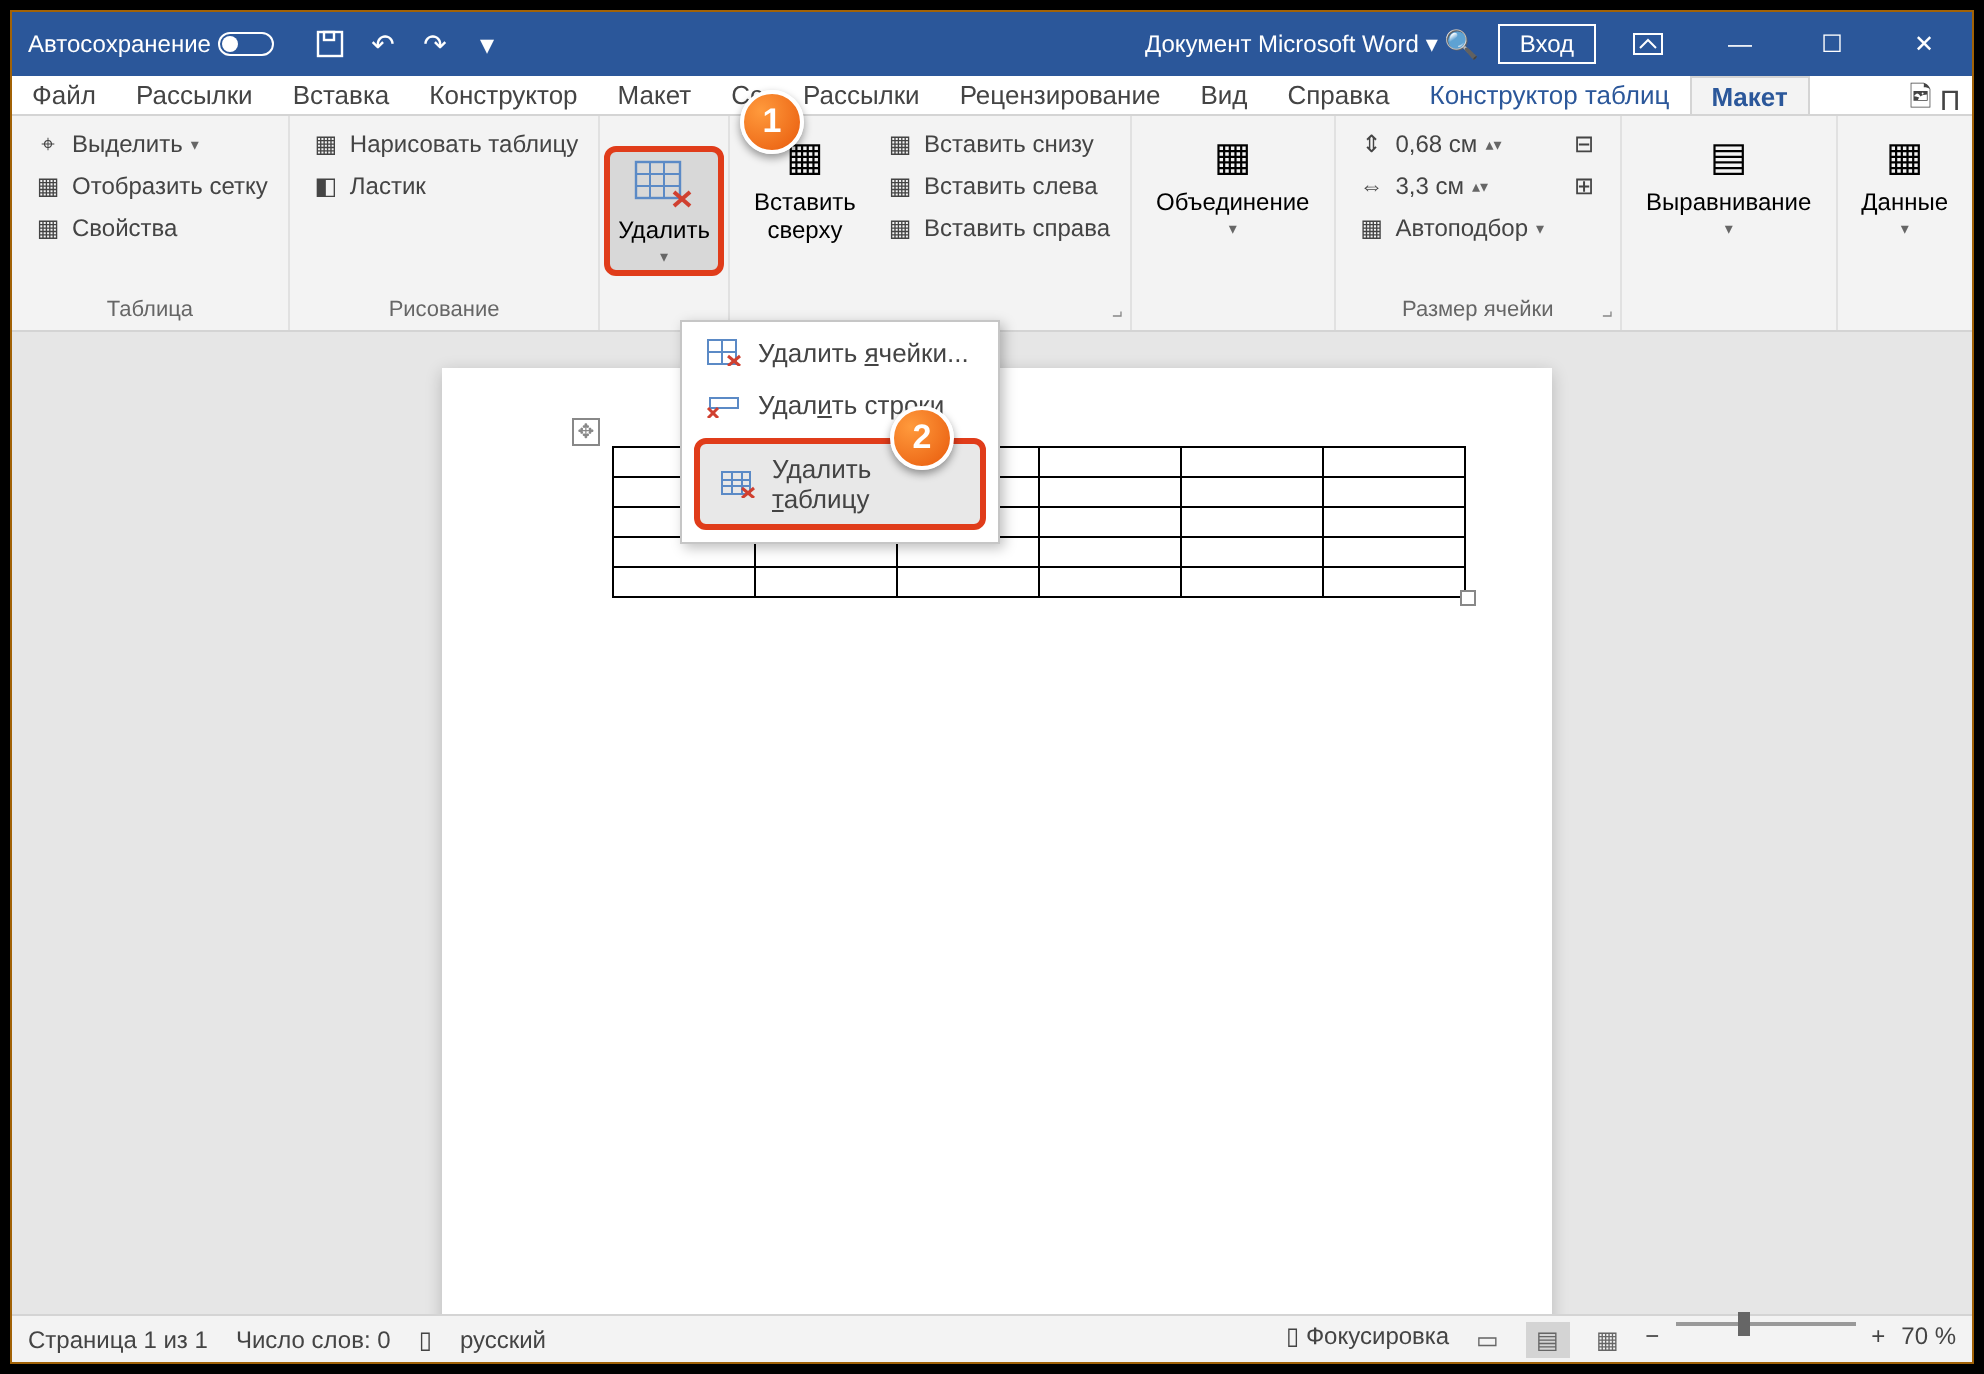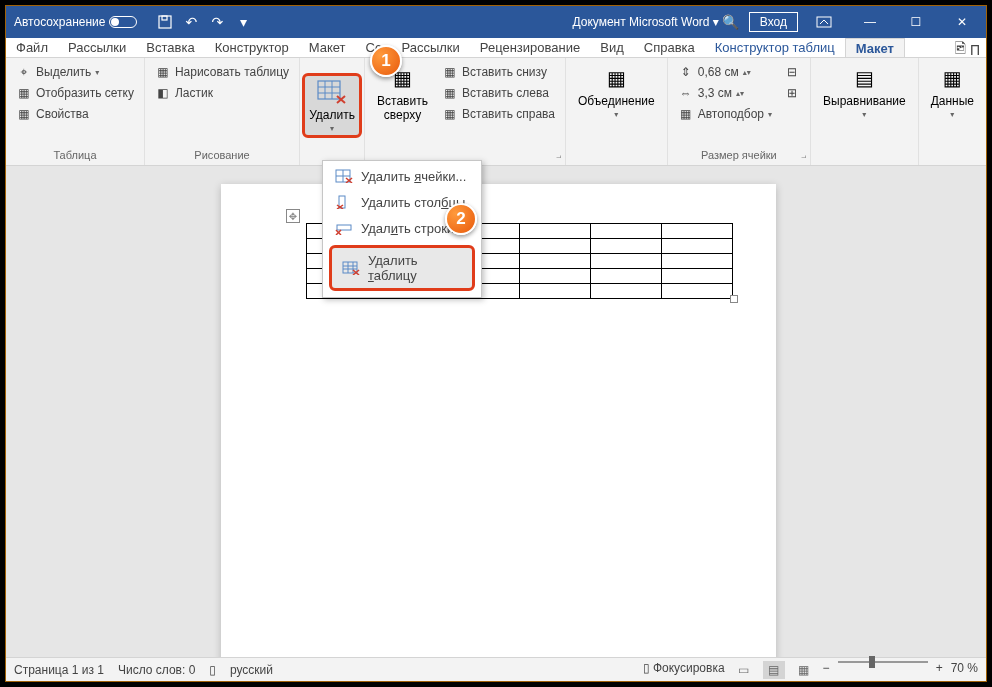--- a/index.html
+++ b/index.html
@@ -42,21 +42,21 @@
 
 
 .docarea { flex: 1; background: #e6e6e6; overflow: hidden; position: relative; }
 .page { position: absolute; left: 215px; top: 18px; width: 555px; height: 480px; background: #fff; box-shadow: 0 2px 8px rgba(0,0,0,0.2); }
 .wtable { position: absolute; left: 300px; top: 57px; border-collapse: collapse; }
 .wtable td { border: 1px solid #000; width: 71px; height: 15px; }
 .move-handle { position: absolute; left: 280px; top: 43px; width: 14px; height: 14px; border: 1px solid #888; background: #fff; display: flex; align-items: center; justify-content: center; font-size: 10px; color: #888; }
 .resize-handle { position: absolute; left: 724px; top: 129px; width: 8px; height: 8px; border: 1px solid #888; background: #fff; }
 
 
-.dropdown { position: absolute; left: 322px; top: 160px; width: 160px; background: #fff; border: 1px solid #c6c6c6; box-shadow: 2px 2px 6px rgba(0,0,0,0.25); z-index: 100; padding: 2px; }
+.dropdown { position: absolute; left: 340px; top: 160px; width: 160px; background: #fff; border: 1px solid #c6c6c6; box-shadow: 2px 2px 6px rgba(0,0,0,0.25); z-index: 100; padding: 2px; }
 .menuitem { display: flex; align-items: center; gap: 8px; padding: 5px 10px; font-size: 13px; color: #444; cursor: pointer; }
 .menuitem.highlighted { border: 3px solid #e03c1a; border-radius: 6px; background: #e8e8e8; margin: 4px; }
 .menuitem .mic { width: 18px; height: 16px; display: flex; align-items: center; justify-content: center; }
 
 
 .badge { position: absolute; width: 32px; height: 32px; border-radius: 50%; background: radial-gradient(circle at 30% 30%, #ff9a3c, #e85a0c); border: 2px solid #fff; box-shadow: 0 2px 4px rgba(0,0,0,0.4); display: flex; align-items: center; justify-content: center; color: #fff; font-weight: bold; font-size: 17px; z-index: 200; }
 
 
 .statusbar { height: 24px; background: #f3f3f3; border-top: 1px solid #d4d4d4; display: flex; align-items: center; font-size: 12px; color: #444; padding: 0 8px; gap: 14px; }
 .statusbar .right { margin-left: auto; display: flex; align-items: flex-start; gap: 8px; }
@@ -351,30 +351,20 @@
             <line x1="8" y1="1" x2="8" y2="13" stroke="#5b8ac6"></line>
             <line x1="11" y1="9" x2="17" y2="14" stroke="#d04030" stroke-width="1.5"></line>
             <line x1="17" y1="9" x2="11" y2="14" stroke="#d04030" stroke-width="1.5"></line>
           </svg>
         </span>
     <span>Удалить <u>я</u>чейки...</span>
   </div>
   <div class="menuitem">
     <span class="mic">
           <svg width="18" height="14">
-            <rect x="4" y="1" width="6" height="12" fill="none" stroke="#5b8ac6"></rect>
-            <line x1="2" y1="10" x2="8" y2="14" stroke="#d04030" stroke-width="1.5"></line>
-            <line x1="8" y1="10" x2="2" y2="14" stroke="#d04030" stroke-width="1.5"></line>
-          </svg>
-        </span>
-    <span>Удалить стол<u>б</u>цы</span>
-  </div>
-  <div class="menuitem">
-    <span class="mic">
-          <svg width="18" height="14">
             <rect x="2" y="4" width="14" height="5" fill="none" stroke="#5b8ac6"></rect>
             <line x1="1" y1="9" x2="6" y2="14" stroke="#d04030" stroke-width="1.5"></line>
             <line x1="6" y1="9" x2="1" y2="14" stroke="#d04030" stroke-width="1.5"></line>
           </svg>
         </span>
     <span>Удал<u>и</u>ть строки</span>
   </div>
   <div class="menuitem highlighted">
     <span class="mic">
           <svg width="18" height="14">

